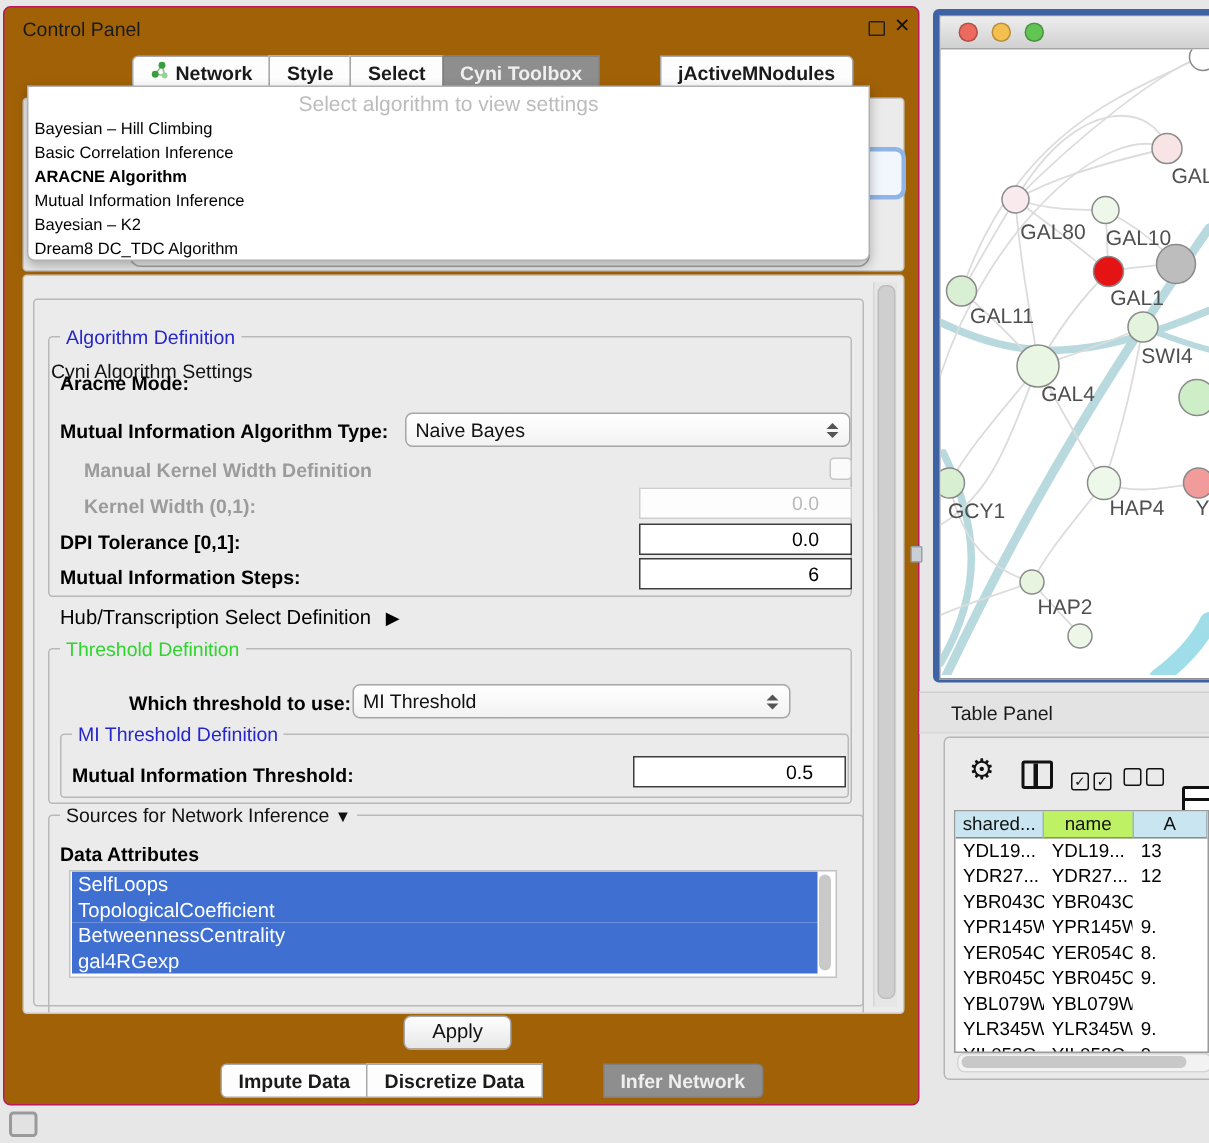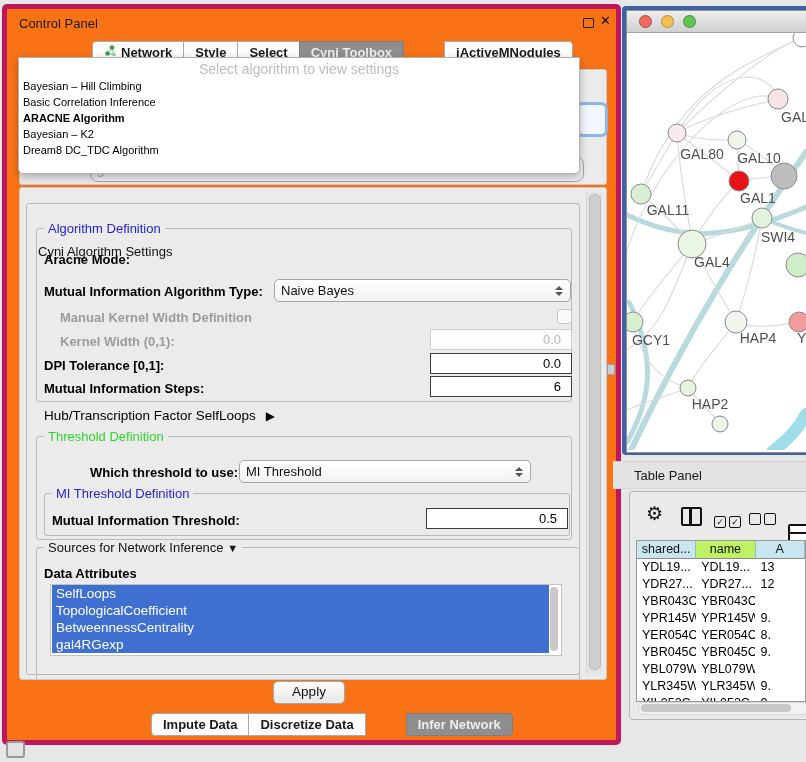--- a/index.html
+++ b/index.html
@@ -1,20 +1,20 @@
 <!DOCTYPE html>
 <html><head>
 <meta charset="utf-8">
 <style>
   html,body{margin:0;padding:0;}
   body{width:806px;height:762px;position:relative;overflow:hidden;background:#e7e7e7;
        font-family:"Liberation Sans","DejaVu Sans",sans-serif;-webkit-font-smoothing:antialiased;}
   .abs{position:absolute;}
   
-  .lwin{left:2px;top:4px;width:609px;height:731px;background:#f97316;border:5px solid #be185d;border-radius:5px;}
+  .lwin{left:2px;top:4px;width:609px;height:731px;background:#a16207;border:1px solid #be185d;border-radius:5px;}
   .titlebar-text{font-size:13px;color:#1a1a1a;}
   .float-ic{width:9px;height:8px;border:1.5px solid #222;border-radius:1px;}
   .close-ic{font-size:13px;font-weight:bold;color:#111;}
   
   .tabrow{display:flex;align-items:center;}
   .tab{background:#fdfdfd;border:1px solid #a9a9a9;margin-left:-1px;padding:0 11px;height:21px;line-height:21px;
        font-size:13px;font-weight:600;color:#1a1a1a;display:flex;align-items:center;gap:4px;}
   .tab:first-child{border-radius:4px 0 0 4px;}
   .tab:last-child{border-radius:0 4px 4px 0;margin-left:40px;}
   .tab.sel{background:#8e8e8e;color:#efefef;border-color:#7e7e7e;}
@@ -25,21 +25,21 @@
   .blue{color:#2525cc;} .green{color:#2fd42f;}
   .flabel{font-size:13px;font-weight:bold;color:#000;white-space:nowrap;}
   .gray-l{color:#9b9b9b;margin-left:16px;}
   .combo{background:linear-gradient(#ffffff,#f2f2f2);border:1px solid #a6a6a6;border-radius:5px;
          display:flex;align-items:center;font-size:13px;color:#111;padding:0 6px;box-sizing:border-box;}
   .combo .val{flex:1;}
   .spin{width:11px;display:flex;flex-direction:column;align-items:center;gap:2px;}
   .spin i{width:0;height:0;border-left:4px solid transparent;border-right:4px solid transparent;}
   .spin .up{border-bottom:4px solid #555;} .spin .dn{border-top:4px solid #555;}
   .tfield{position:absolute;box-sizing:border-box;background:#fff;border:1.5px solid #3c3c3c;
-          font-size:13px;text-align:right;padding:0 10px;font-family:inherit;color:#000;}
+          font-size:13px;text-align:right;padding:0 21px;font-family:inherit;color:#000;}
   .tfield.dis{border:1px solid #cfcfcf;color:#b8b8b8;background:#fdfdfd;}
   .chk{width:13px;height:13px;border:1px solid #c6c6c6;border-radius:3px;background:#fafafa;}
   .vtrack{background:#e6e6e6;border-left:1px solid #d6d6d6;}
   .vthumb{background:#cfcfcf;border-radius:5px;border:1px solid #bdbdbd;}
   
   .ddown{left:18px;top:57px;width:560px;height:115px;background:#fff;border:1px solid #b2b2b2;
          border-radius:0 0 5px 5px;box-shadow:0 3px 8px rgba(0,0,0,.28);z-index:30;}
   .dd-prompt{position:absolute;left:0;top:3px;width:100%;text-align:center;color:#bcbcbc;font-size:14px;}
   .dd-item{height:16px;line-height:16px;font-size:11px;color:#000;padding-left:2px;white-space:nowrap;}
   .dd-item.b{font-weight:bold;}
@@ -147,21 +147,21 @@
     <div class="abs flabel gray-l" style="left:24px;top:146px;">Kernel Width (0,1):</div>
     <input class="tfield dis" style="left: 410px; top: 141px; width: 142px; height: 21px;" readonly="" value="0.0">
 
     <div class="abs flabel" style="left:24px;top:170px;">DPI Tolerance [0,1]:</div>
     <input class="tfield" style="left: 410px; top: 165px; width: 142px; height: 21px;" readonly="" value="0.0">
 
     <div class="abs flabel" style="left:24px;top:193px;">Mutual Information Steps:</div>
     <input class="tfield" style="left: 410px; top: 188px; width: 142px; height: 21px;" readonly="" value="6">
 
     <div class="abs" style="left:24px;top:220px;font-size:13.5px;color:#000;">
-      <span>Hub/Transcription Factor SelfLoops</span>
+      <span>Hub/Transcription Select Definition</span>
       <span style="font-size:12px;margin-left:6px;">▶</span>
     </div>
 
     <div class="abs group" style="left:16px;top:248px;width:534px;height:102px;"></div>
     <div class="abs glabel green" style="left:24px;top:241px;">Threshold Definition</div>
 
     <div class="abs flabel" style="left:70px;top:277px;">Which threshold to use:</div>
     <div class="abs combo" style="left:219px;top:272px;width:292px;height:23px;justify-content:center;">
       <span class="val">MI Threshold</span>
       <span class="spin">
@@ -206,20 +206,21 @@
       </div>
     </div>
 </div>
 
 <div class="abs ddown">
   <div class="dd-prompt">Select algorithm to view settings</div>
   <div style="position:absolute;left:2px;top:20px;right:2px;" id="dd-items">
       <div class="dd-item">Bayesian – Hill Climbing</div>
       <div class="dd-item">Basic Correlation Inference</div>
       <div class="dd-item b">ARACNE Algorithm</div>
+      <div class="dd-item">Mutual Information Inference</div>
       <div class="dd-item">Bayesian – K2</div>
       <div class="dd-item">Dream8 DC_TDC Algorithm</div>
     </div>
 </div>
 
 <div class="abs mini-ic"></div>
 <div class="abs splitter"></div>
 
 <div class="abs netframe"></div>
 <div class="abs netinner"></div>

